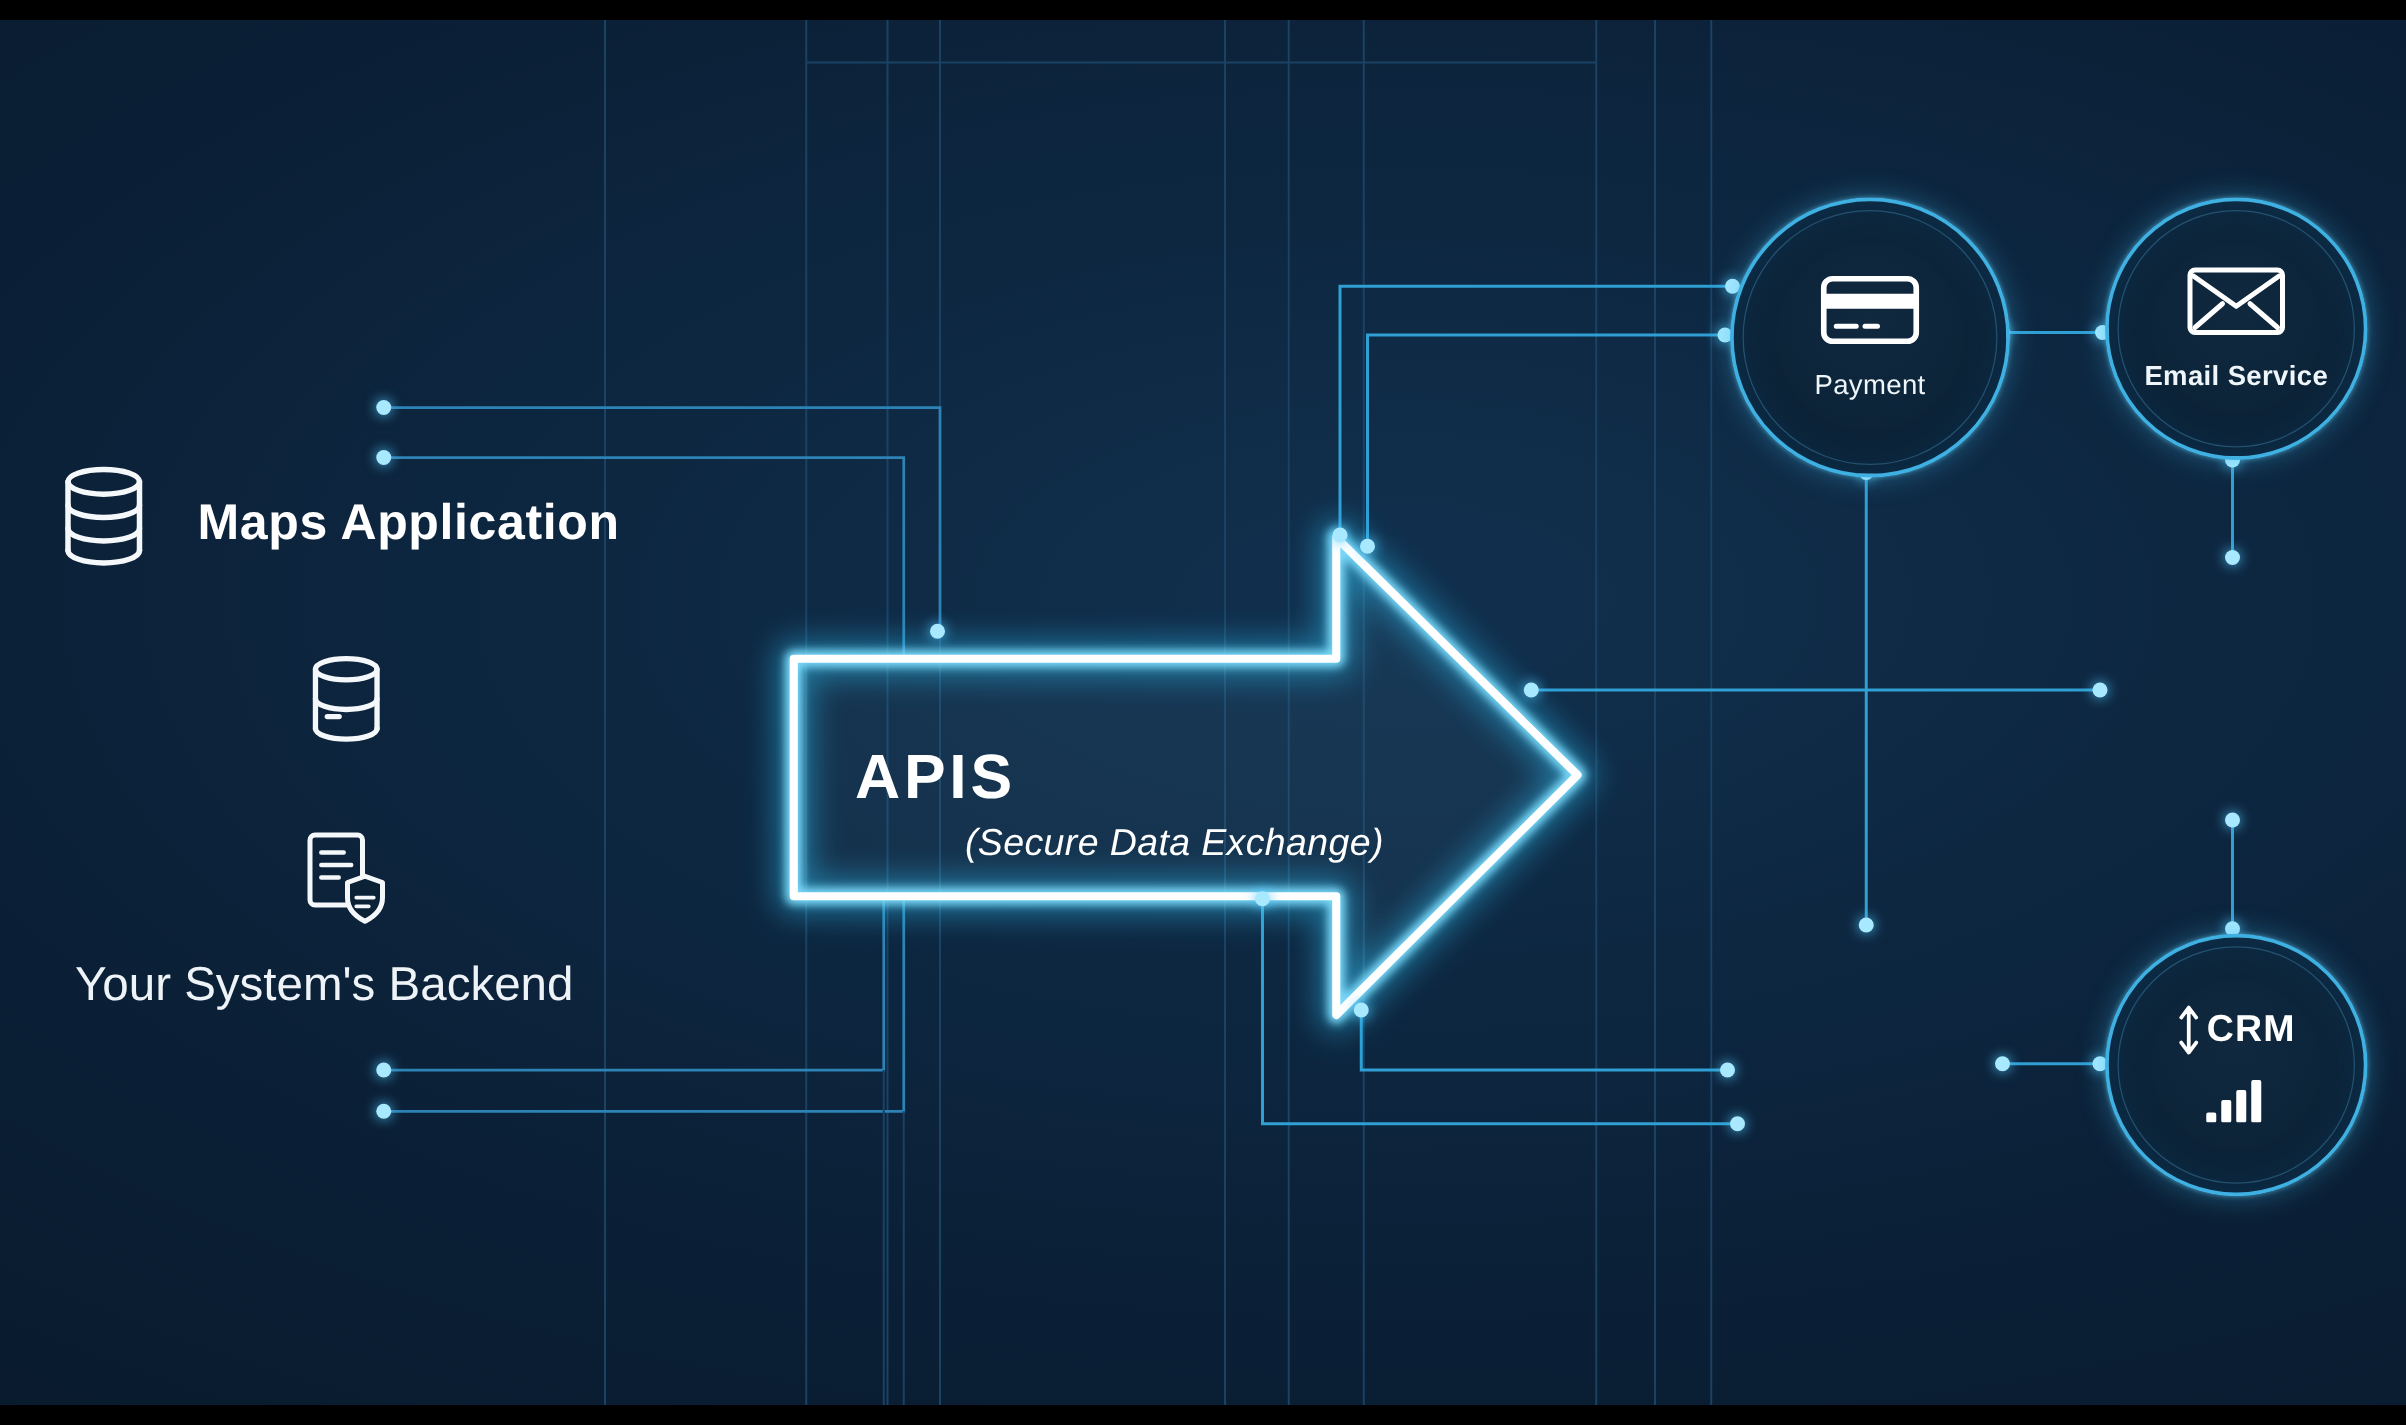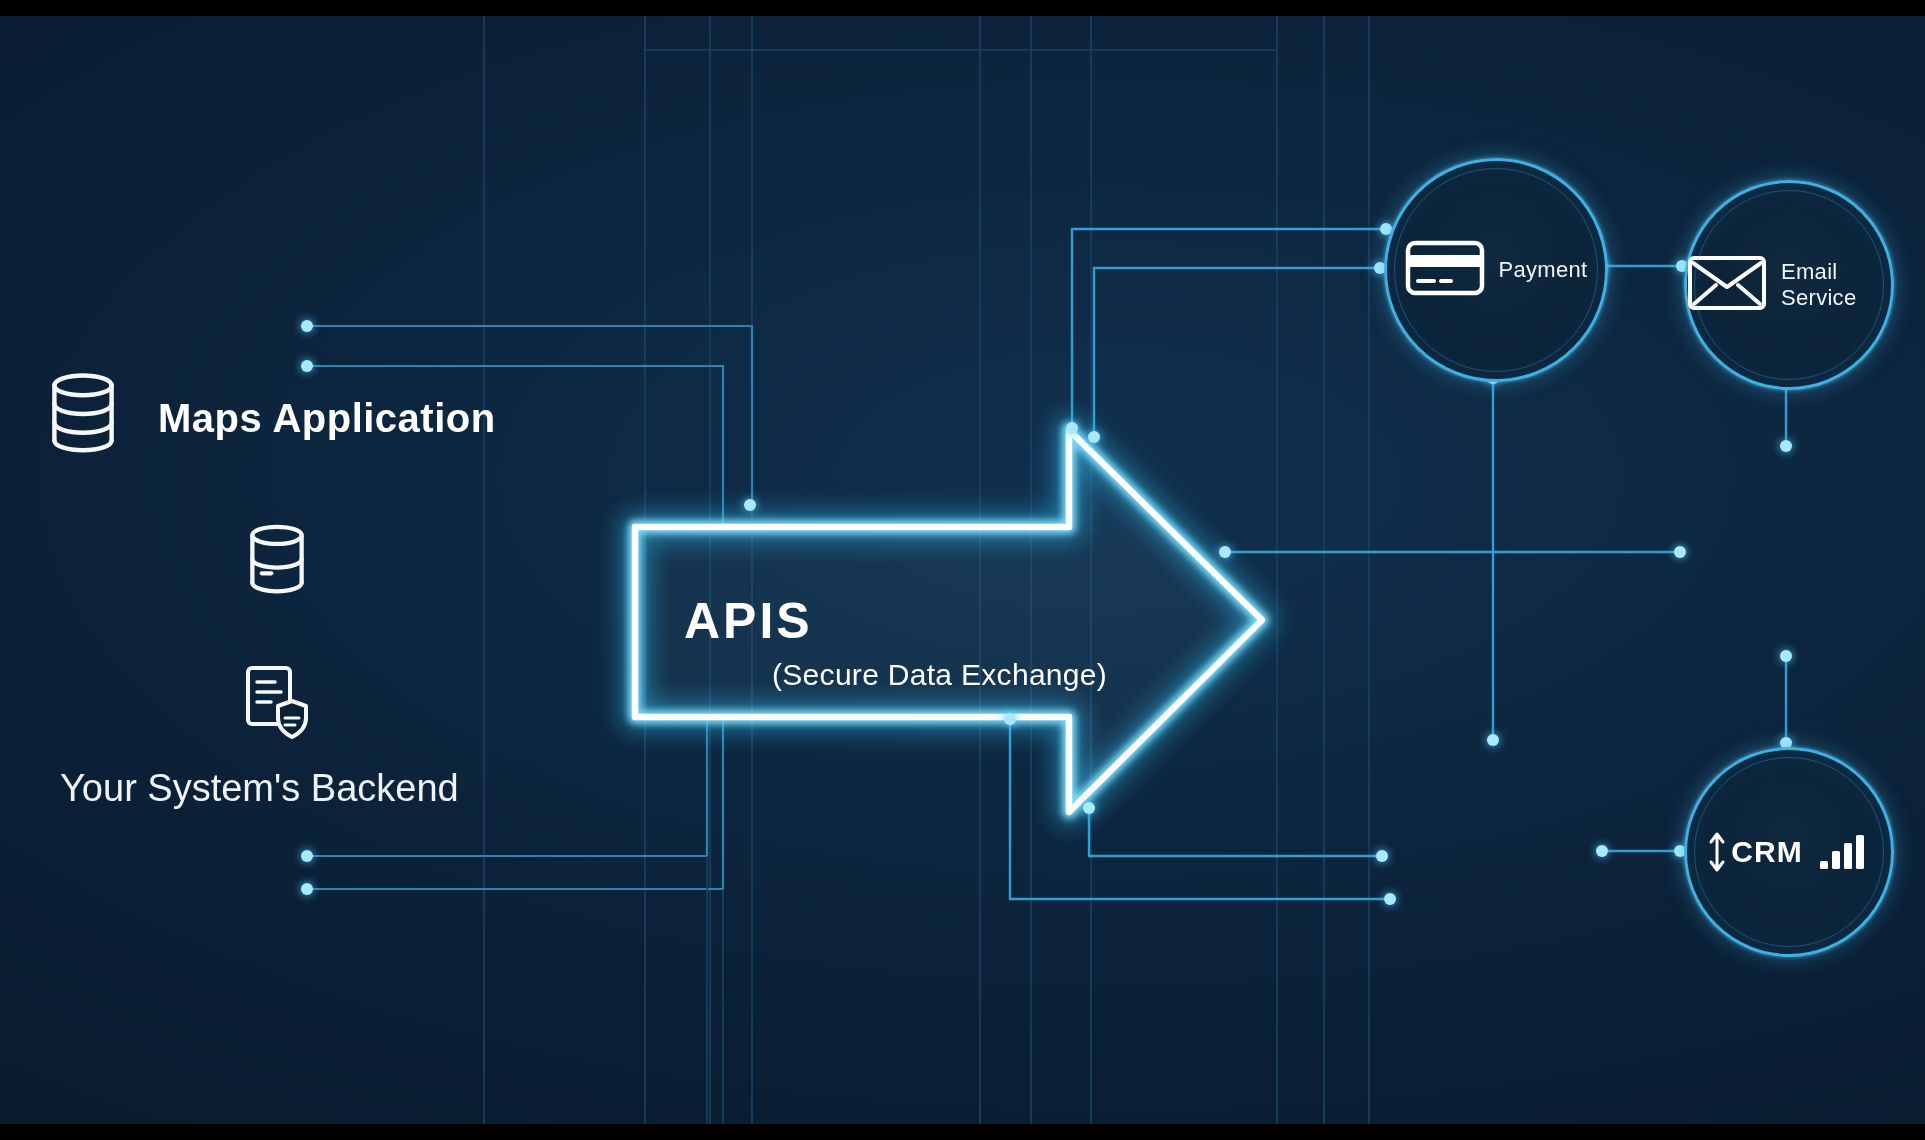--- a/index.html
+++ b/index.html
@@ -22,27 +22,27 @@
   .app-label{left:158px;top:396px;font-size:40px;font-weight:700;letter-spacing:.5px;}
   .backend-label{left:60px;top:767px;font-size:38px;font-weight:400;color:#eef3f7;}
 
   .left-icon{position:absolute;z-index:3;}
   .icon-db-large{left:50px;top:372px;}
   .icon-db-small{left:248px;top:524px;}
   .icon-doc-shield{left:244px;top:664px;}
 
   .arrow-text{position:absolute;left:684px;top:592px;z-index:3;color:#fff;}
   .arrow-title{font-size:50px;font-weight:700;letter-spacing:3px;}
-  .arrow-sub{font-size:30px;font-weight:400;margin-top:8px;margin-left:88px;letter-spacing:.3px;}
+  .arrow-sub{font-size:30px;font-weight:400;margin-top:8px;margin-left:88px;letter-spacing:.3px;font-style:italic;}
 
   .node{
     position:absolute;border-radius:50%;border:3px solid #3fb0e2;z-index:4;
     background:radial-gradient(circle at 50% 42%, #10293f 0%, #0b2236 68%, #0a1e31 100%);
     box-shadow:0 0 22px rgba(64,185,235,.40), 0 0 4px rgba(120,220,255,.55), inset 0 0 30px rgba(15,70,115,.45);
-    display:flex;flex-direction:row;align-items:center;justify-content:center;gap:14px;
+    display:flex;flex-direction:column;align-items:center;justify-content:center;gap:14px;
   }
   .node::after{content:"";position:absolute;inset:7px;border-radius:50%;border:1px solid rgba(90,180,225,.30);pointer-events:none;}
   .node-label{color:#eef6fb;font-size:22px;letter-spacing:.3px;}
 
   .crm-row{display:flex;align-items:center;gap:4px;justify-content:center;}
   .crm-text{color:#fff;font-size:30px;font-weight:700;letter-spacing:1px;}
 </style>
 </head>
 <body>
 
@@ -174,21 +174,21 @@
     <span>
       <svg width="80" height="56" viewBox="0 0 80 56" fill="none" stroke="#ffffff" stroke-width="4.5" stroke-linecap="round">
         <rect x="3" y="3" width="74" height="50" rx="7"></rect>
         <rect x="3" y="15" width="74" height="12" fill="#ffffff" stroke="none"></rect>
         <path d="M13 41 h16 M36 41 h10" stroke-width="4"></path>
       </svg>
     </span>
     <div class="node-label">Payment</div>
   </div>
 
-  <div class="node" style="left:1684px;top:180px;width:204px;height:204px;">
+  <div class="node" style="left:1684px;top:158px;width:204px;height:204px;font-weight:bold;">
     <span>
       <svg width="80" height="56" viewBox="0 0 80 56" fill="none" stroke="#ffffff" stroke-width="4" stroke-linecap="round" stroke-linejoin="round">
         <rect x="3" y="3" width="74" height="50" rx="4"></rect>
         <path d="M6 8 L40 32 L74 8"></path>
         <path d="M7 49 L29 30 M73 49 L51 30"></path>
       </svg>
     </span>
     <div class="node-label">Email Service</div>
   </div>
 

